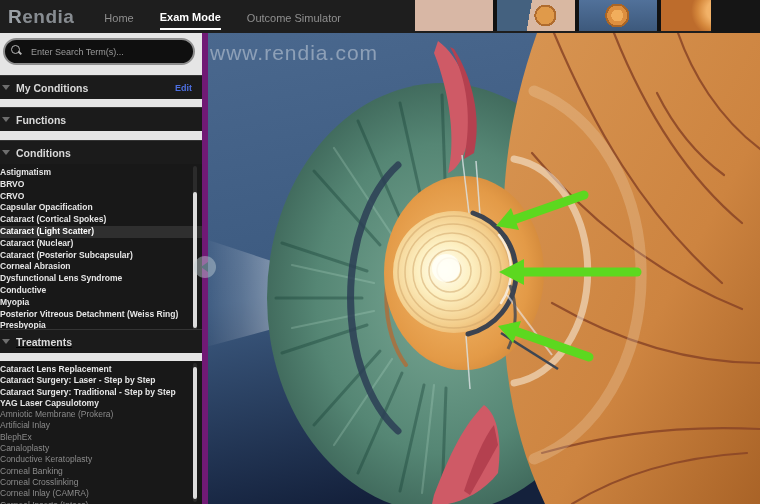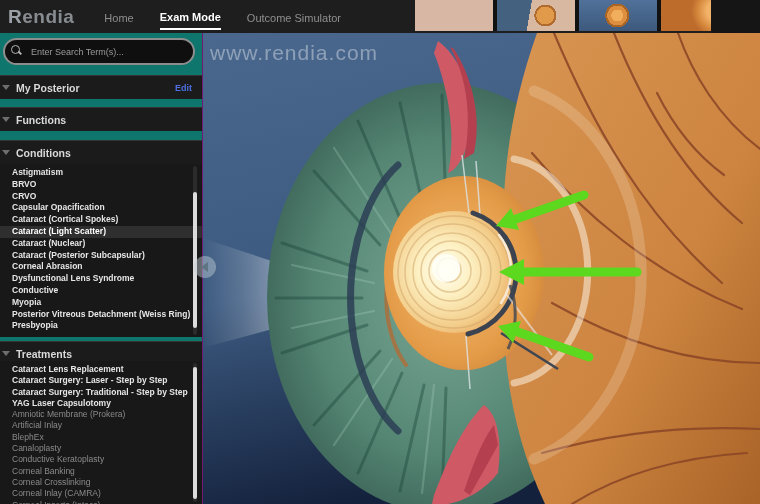--- a/index.html
+++ b/index.html
@@ -28,47 +28,47 @@
       linear-gradient(100deg,#44617f 0 42%, #d9b8a2 42%);}
   .thumb-3{background:
       radial-gradient(circle 13px at 49% 50%, #f1ae5c 0 6px, #dd8f3f 6px 10px, #a96526 10px 12px, transparent 12px),
       linear-gradient(#51719a,#3d597c);}
   .thumb-4{background:
       radial-gradient(circle 26px at 72% 35%, #f2b268 0 40%, #d5883c 75%, #bd6c2c),
       linear-gradient(100deg,#cf5a66 0 10%, transparent 10%);
       background-color:#c97a33;}
 
   
-  .sidebar{position:absolute;left:0;top:33px;width:202px;bottom:0;background:#0f766e;
-           z-index:20;border-right:1px solid #701a75;}
+  .sidebar{position:absolute;left:0;top:33px;width:202px;bottom:0;background:#e5e5e5;
+           z-index:20;border-right:6px solid #701a75;}
   .search-wrap{position:absolute;left:3px;top:5px;width:192px;height:27px;}
   .search-input{width:100%;height:100%;box-sizing:border-box;background:#0f0f0f;
        border:2px solid #8d8d8d;border-radius:14px;color:#bdbdbd;font-size:9px;
        padding:0 8px 0 26px;outline:none;font-family:"Liberation Sans",sans-serif;}
   .search-input::placeholder{color:#9a9a9a;}
   .mag{position:absolute;left:8px;top:7px;width:9px;height:9px;pointer-events:none;}
   .mag::before{content:"";position:absolute;left:0;top:0;width:7px;height:7px;
        border:1.6px solid #b5b5b5;border-radius:50%;}
   .mag::after{content:"";position:absolute;left:7px;top:7px;width:4px;height:1.6px;
        background:#b5b5b5;transform:rotate(45deg);}
   .sec-row{position:absolute;left:0;width:202px;height:24px;display:flex;align-items:center;
        padding:0;box-sizing:border-box;border-top:1px solid #343434;background:#1b1b1b;}
   .sec-caret{width:0;height:0;border-left:4px solid transparent;border-right:4px solid transparent;
        border-top:5px solid #6e6e6e;margin:0 6px 0 2px;}
   .sec-title{font-size:10.5px;font-weight:bold;color:#d9d9d9;}
   .edit-link{margin-left:auto;margin-right:10px;font-size:9px;font-weight:bold;color:#4d6fe0;cursor:pointer;text-align:center;}
   .row-shortcuts{top:42px;}
   .row-functions{top:74px;}
   .row-conditions{top:107px;}
-  .row-treatments{top:308px;}
+  .row-treatments{top:296px;text-decoration:underline;}
   .side-list{position:absolute;left:0;width:202px;overflow:hidden;padding-top:3px;box-sizing:border-box;
        background:#181818;}
   .list-conditions{top:131px;height:173px;}
   .list-treatments{top:328px;height:143px;}
-  .list-item{font-size:8.5px;line-height:11.8px;padding-left:12px;color:#e6e6e6;font-weight:bold;
+  .list-item{font-size:8.5px;line-height:11.8px;padding-left:0;color:#e6e6e6;font-weight:bold;
        white-space:nowrap;cursor:pointer;}
   .list-treatments .list-item{line-height:11.3px;}
   [data-state="selected"]{color:#fff;background:rgba(255,255,255,.10);}
   [data-state="disabled"]{color:#8b8b8b;font-weight:normal;}
   .sb-track{position:absolute;right:5px;top:2px;bottom:2px;width:4px;background:#2b2b2b;border-radius:2px;}
   .sb-thumb{position:absolute;left:0;width:4px;background:#dcdcdc;border-radius:2px;}
   .sb-thumb-cond{top:26px;height:136px;}
   .sb-thumb-treat{top:4px;height:132px;}
 
   
@@ -106,21 +106,21 @@
 
   <aside class="sidebar">
 
     <div class="search-wrap">
       <input class="search-input" type="text" placeholder="Enter Search Term(s)..." style="">
       <span class="mag"></span>
     </div>
 
     <div class="sec-row row-shortcuts">
       <span class="sec-caret"></span>
-      <span class="sec-title">My Posterior</span>
+      <span class="sec-title">My Conditions</span>
       <span class="edit-link">Edit</span>
     </div>
 
     <div class="sec-row row-functions">
       <span class="sec-caret"></span>
       <span class="sec-title">Functions</span>
     </div>
 
     <div class="sec-row row-conditions">
       <span class="sec-caret"></span>

